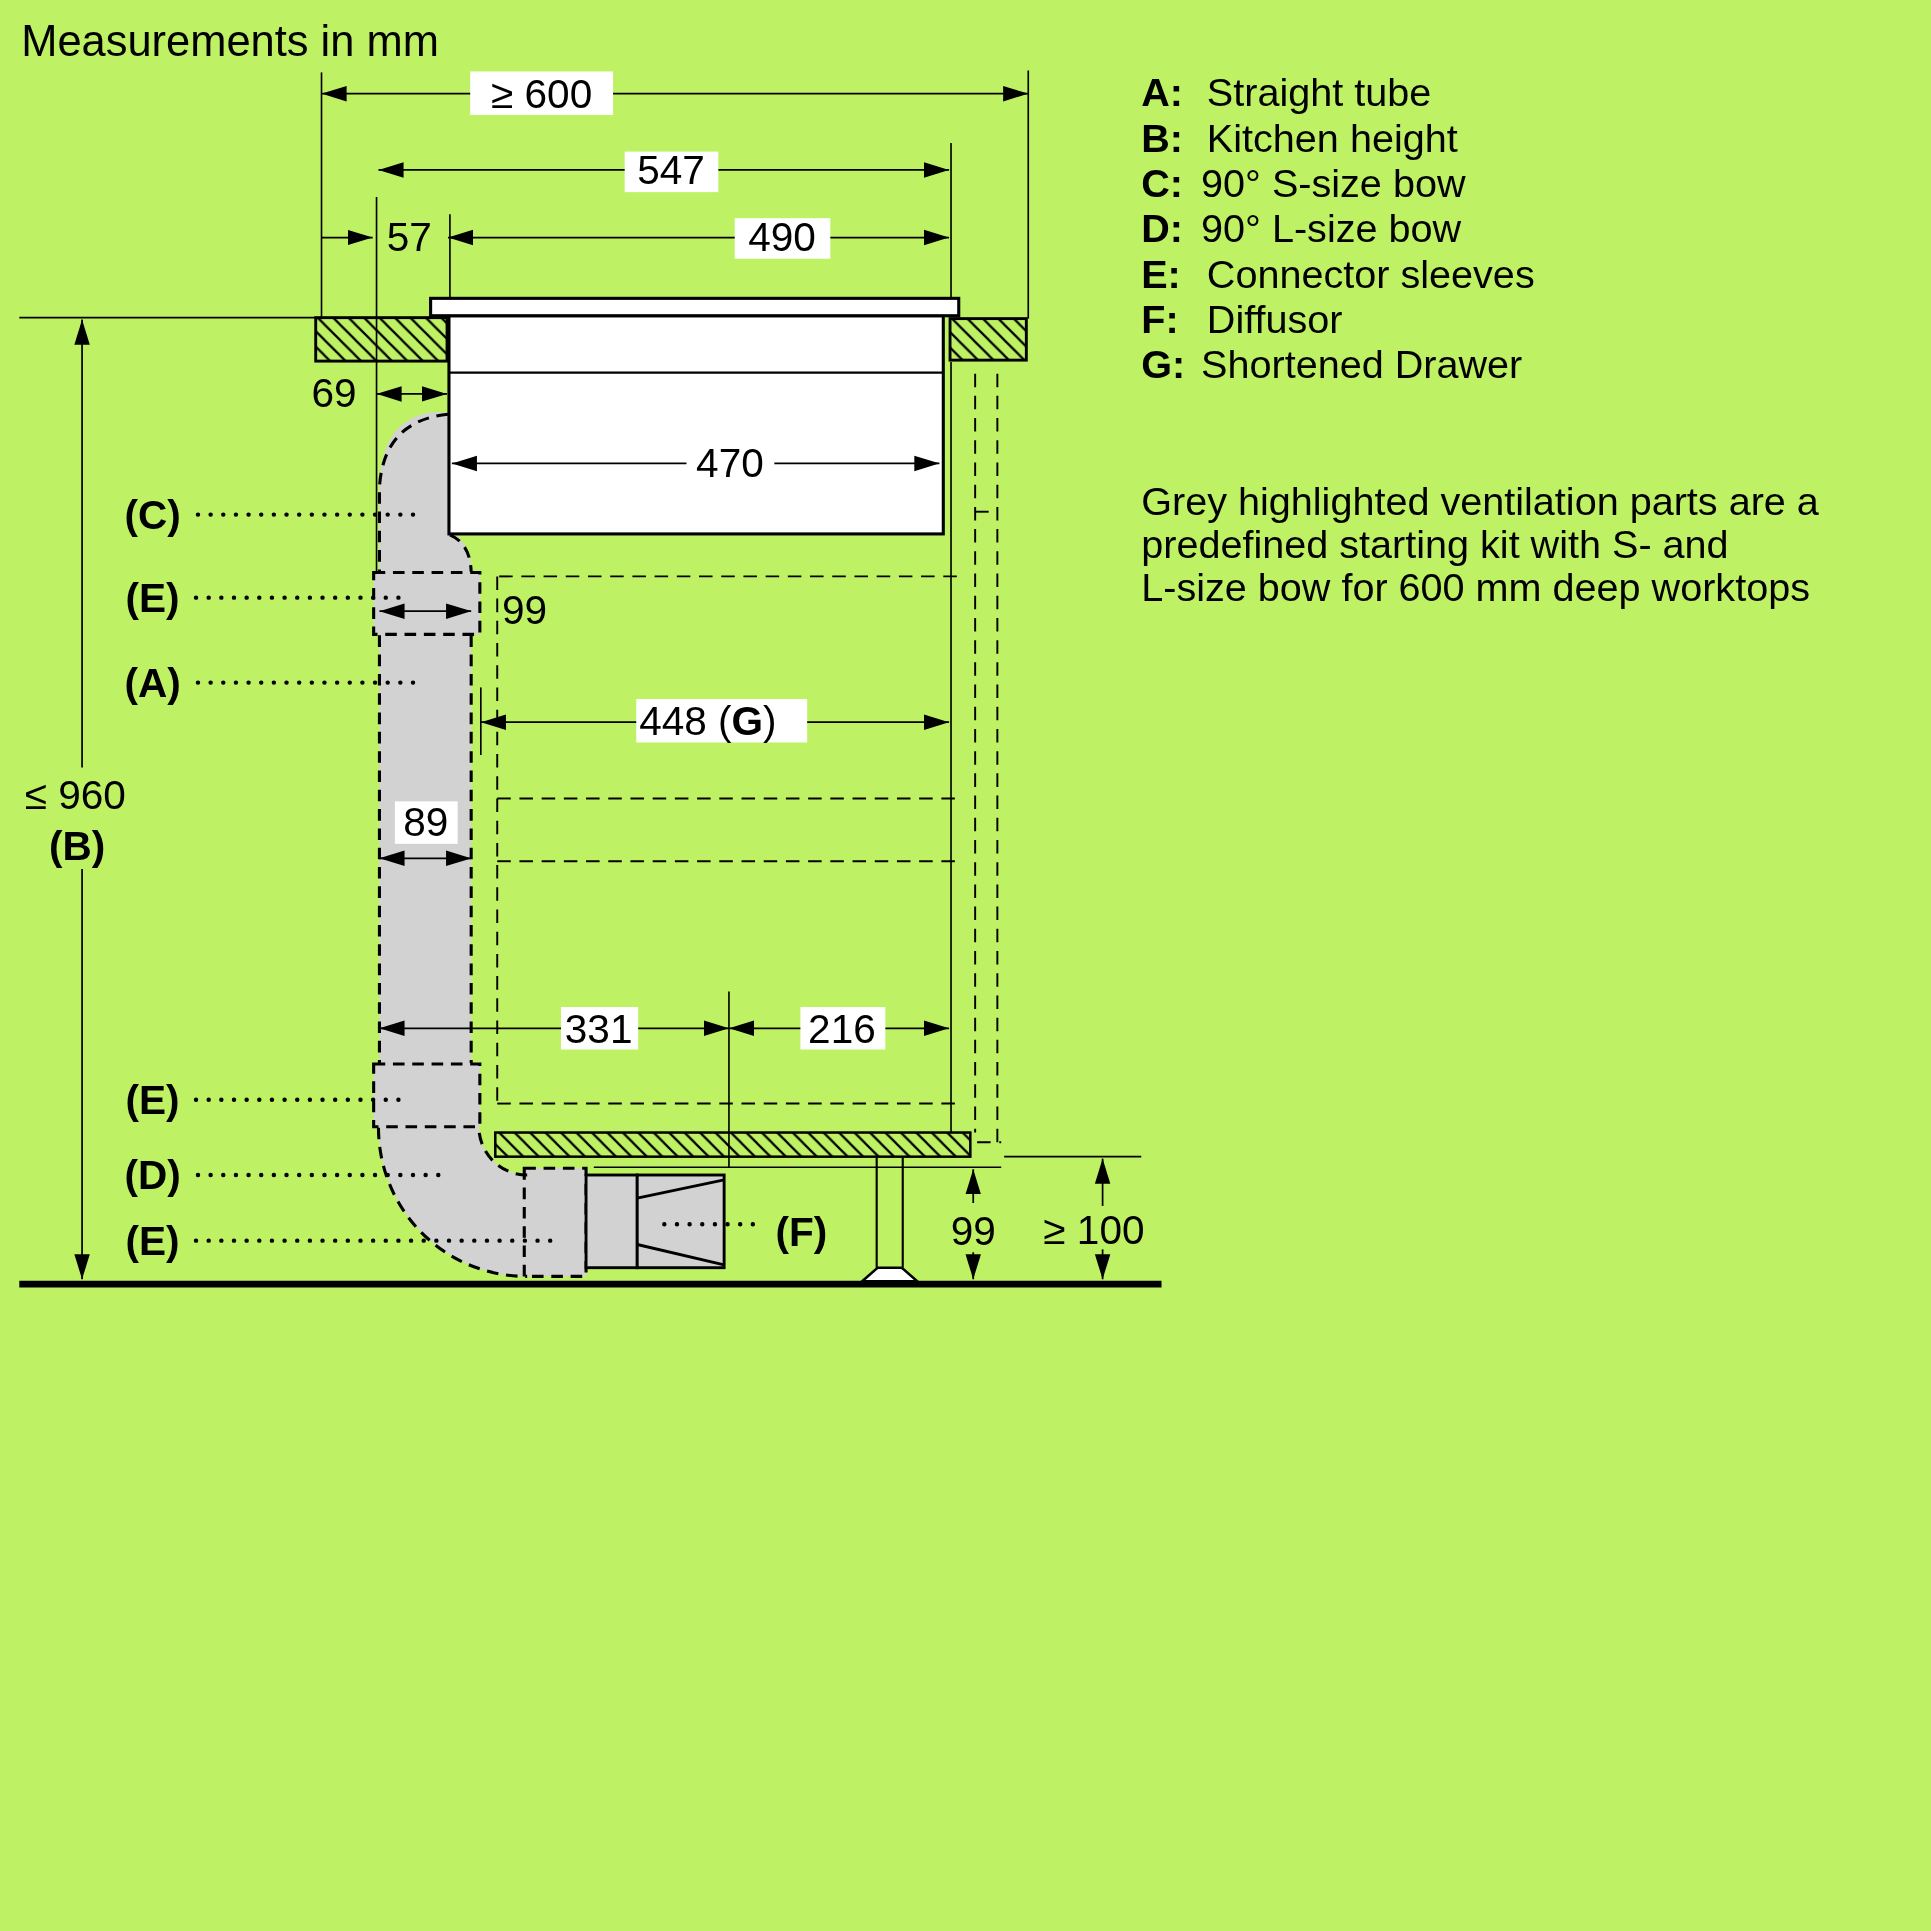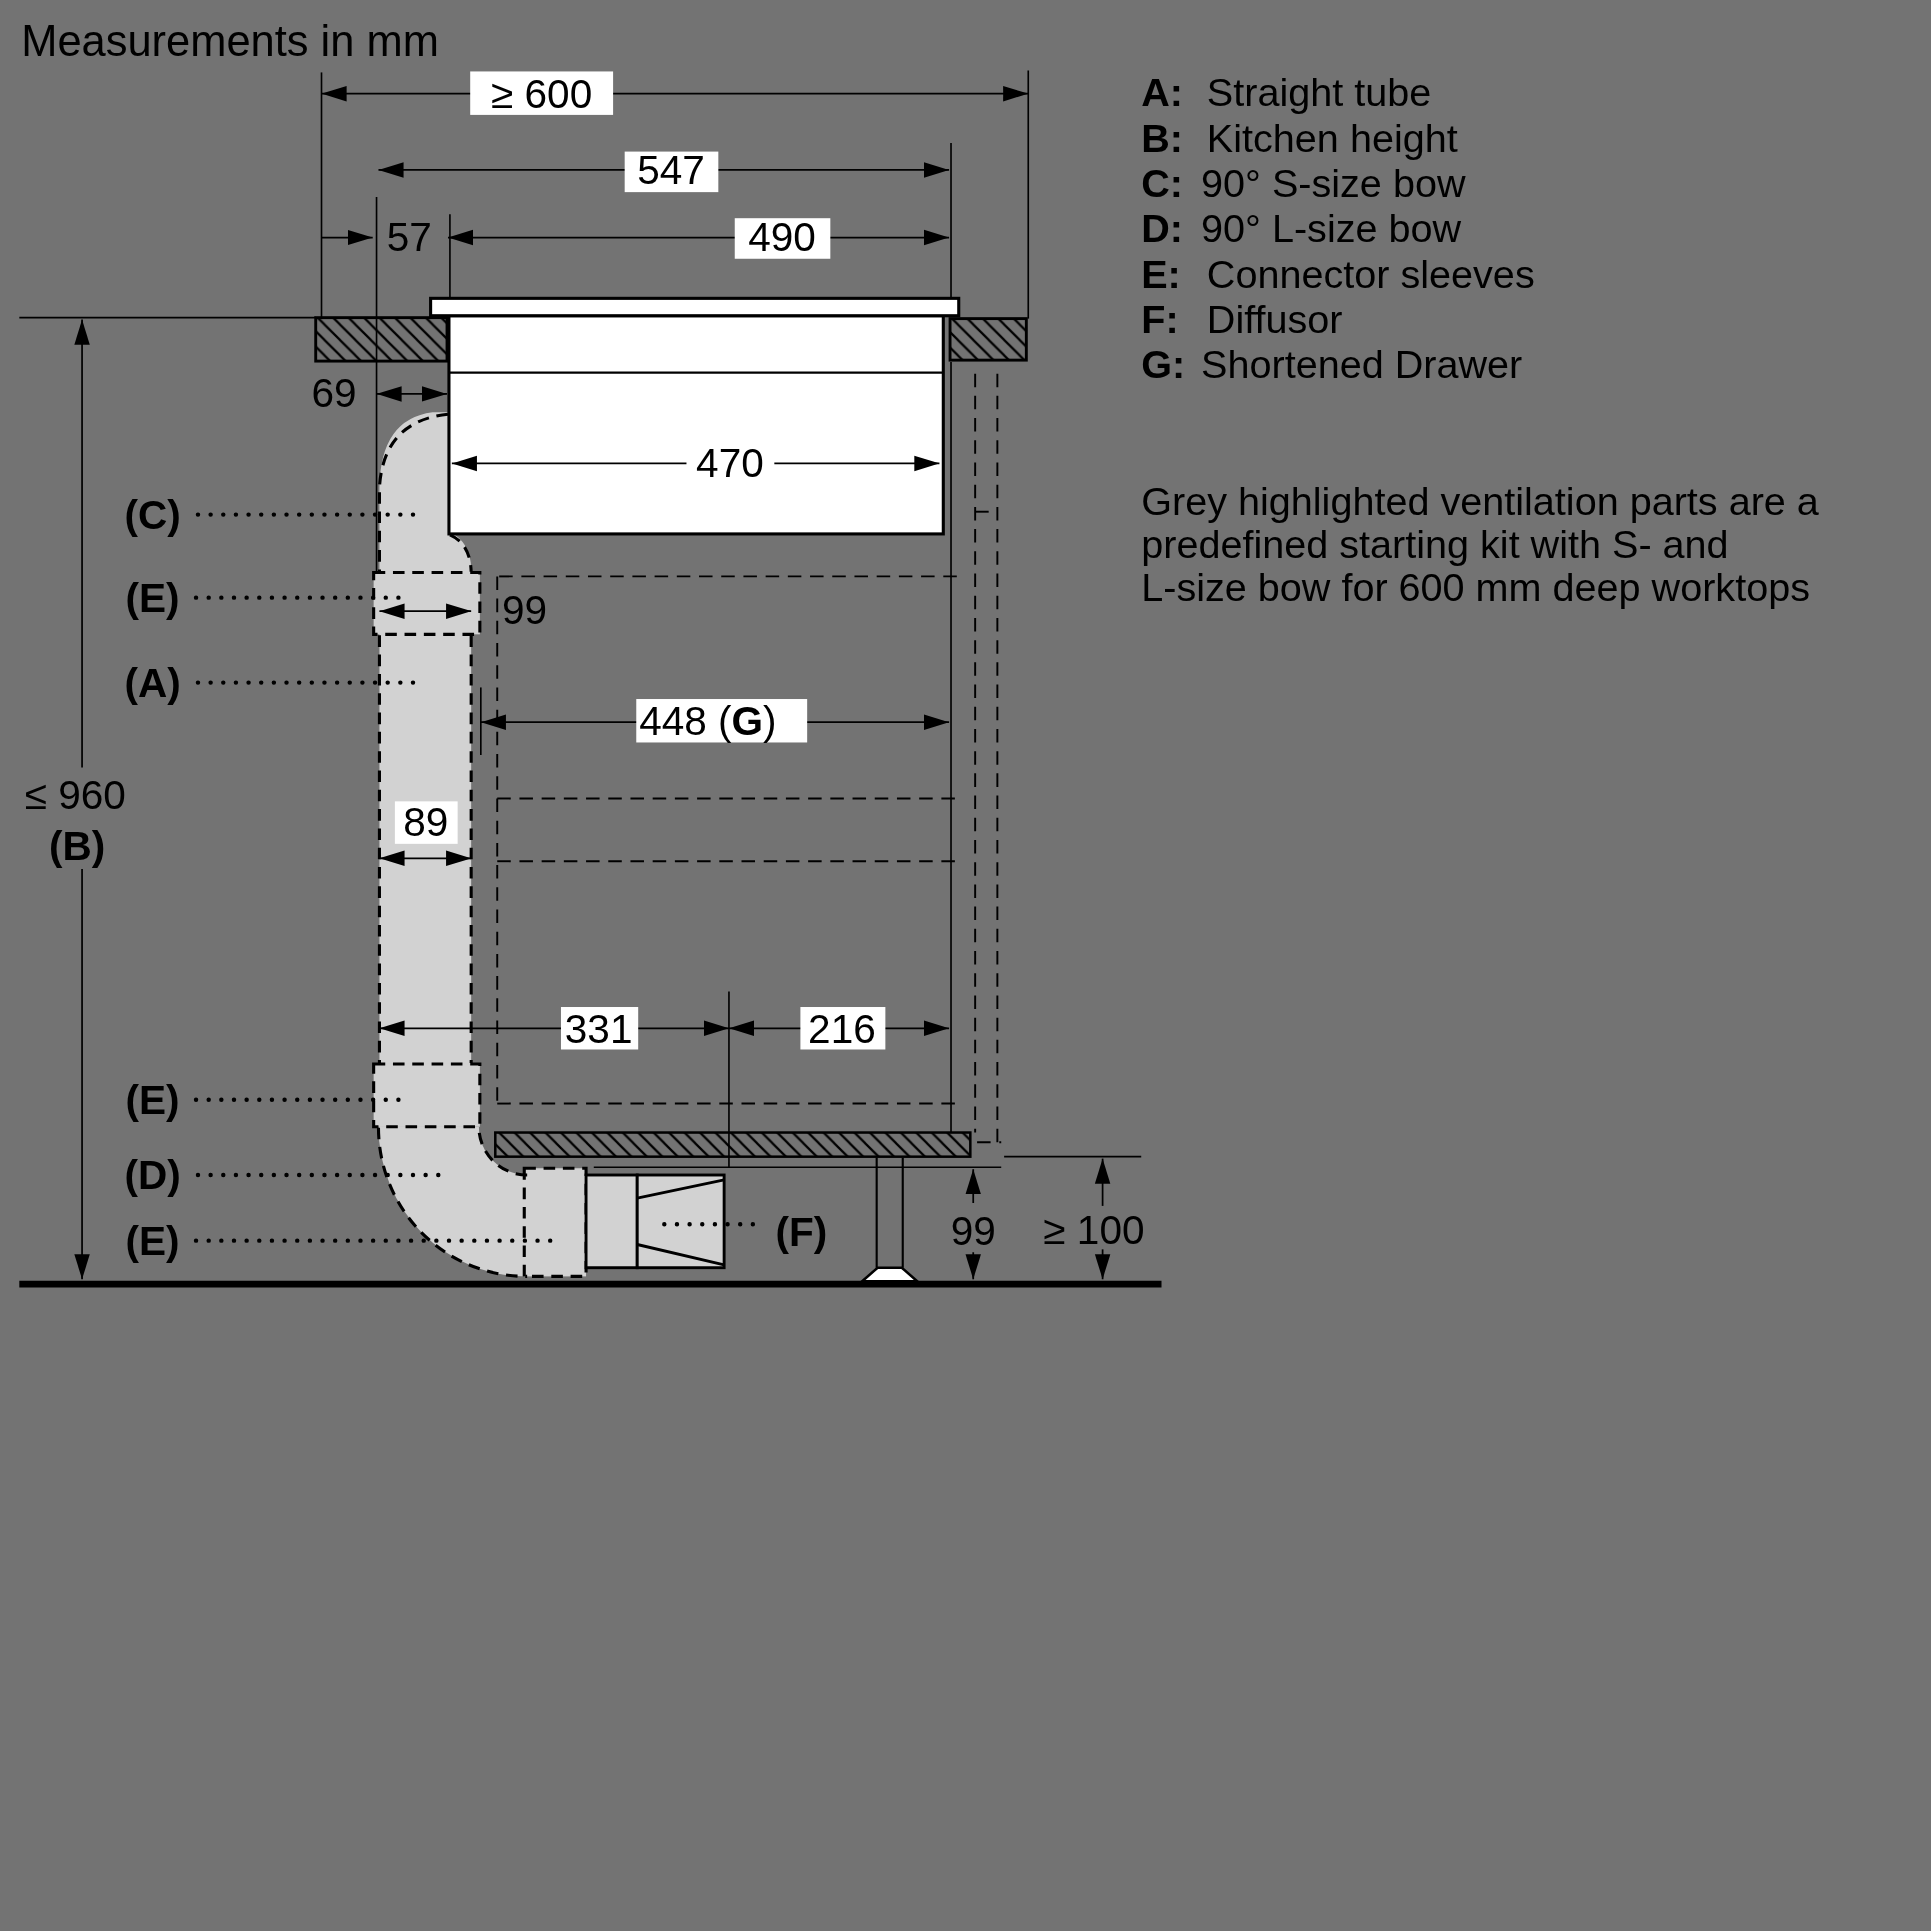--- a/index.html
+++ b/index.html
@@ -1,16 +1,16 @@
 <!DOCTYPE html>
 <html><head>
 <meta charset="utf-8">
 <style>
   html,body{margin:0;padding:0;background:#fff;}
-  .stage{position:relative;width:1931px;height:1931px;background:#737373;overflow:hidden;}
+  .stage{position:relative;width:1931px;height:1931px;background:#bef264;overflow:hidden;}
   svg{position:absolute;left:0;top:0;}
   text{font-family:"Liberation Sans", sans-serif;fill:#000;}
   .t-title{font-size:45px;}
   .t-dim{font-size:42px;}
   .t-leg{font-size:41px;}
   .t-note{font-size:41px;}
   .bold{font-weight:bold;}
   .mid{text-anchor:middle;}
   .ln{stroke:#000;stroke-width:1.7;fill:none;}
   .dimln{stroke:#000;stroke-width:1.8;fill:none;}

